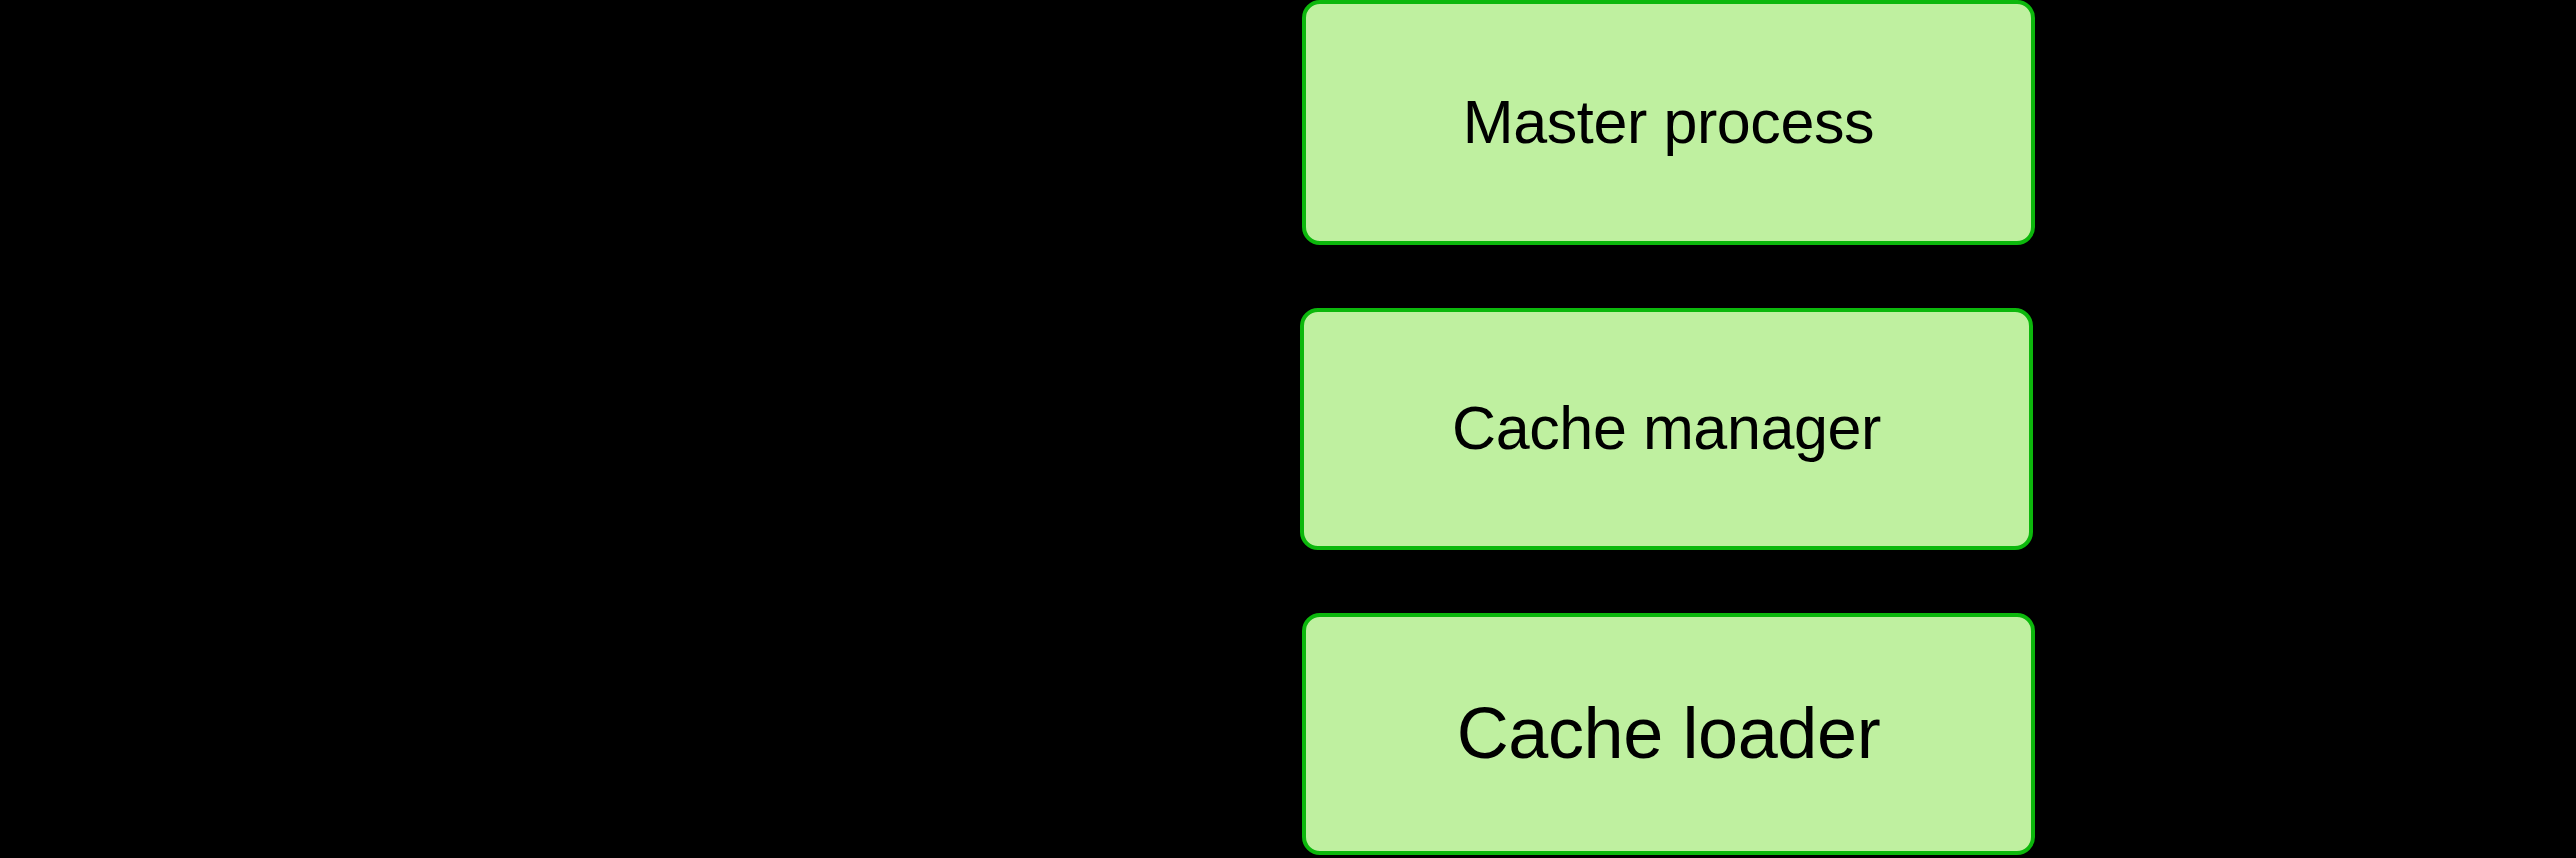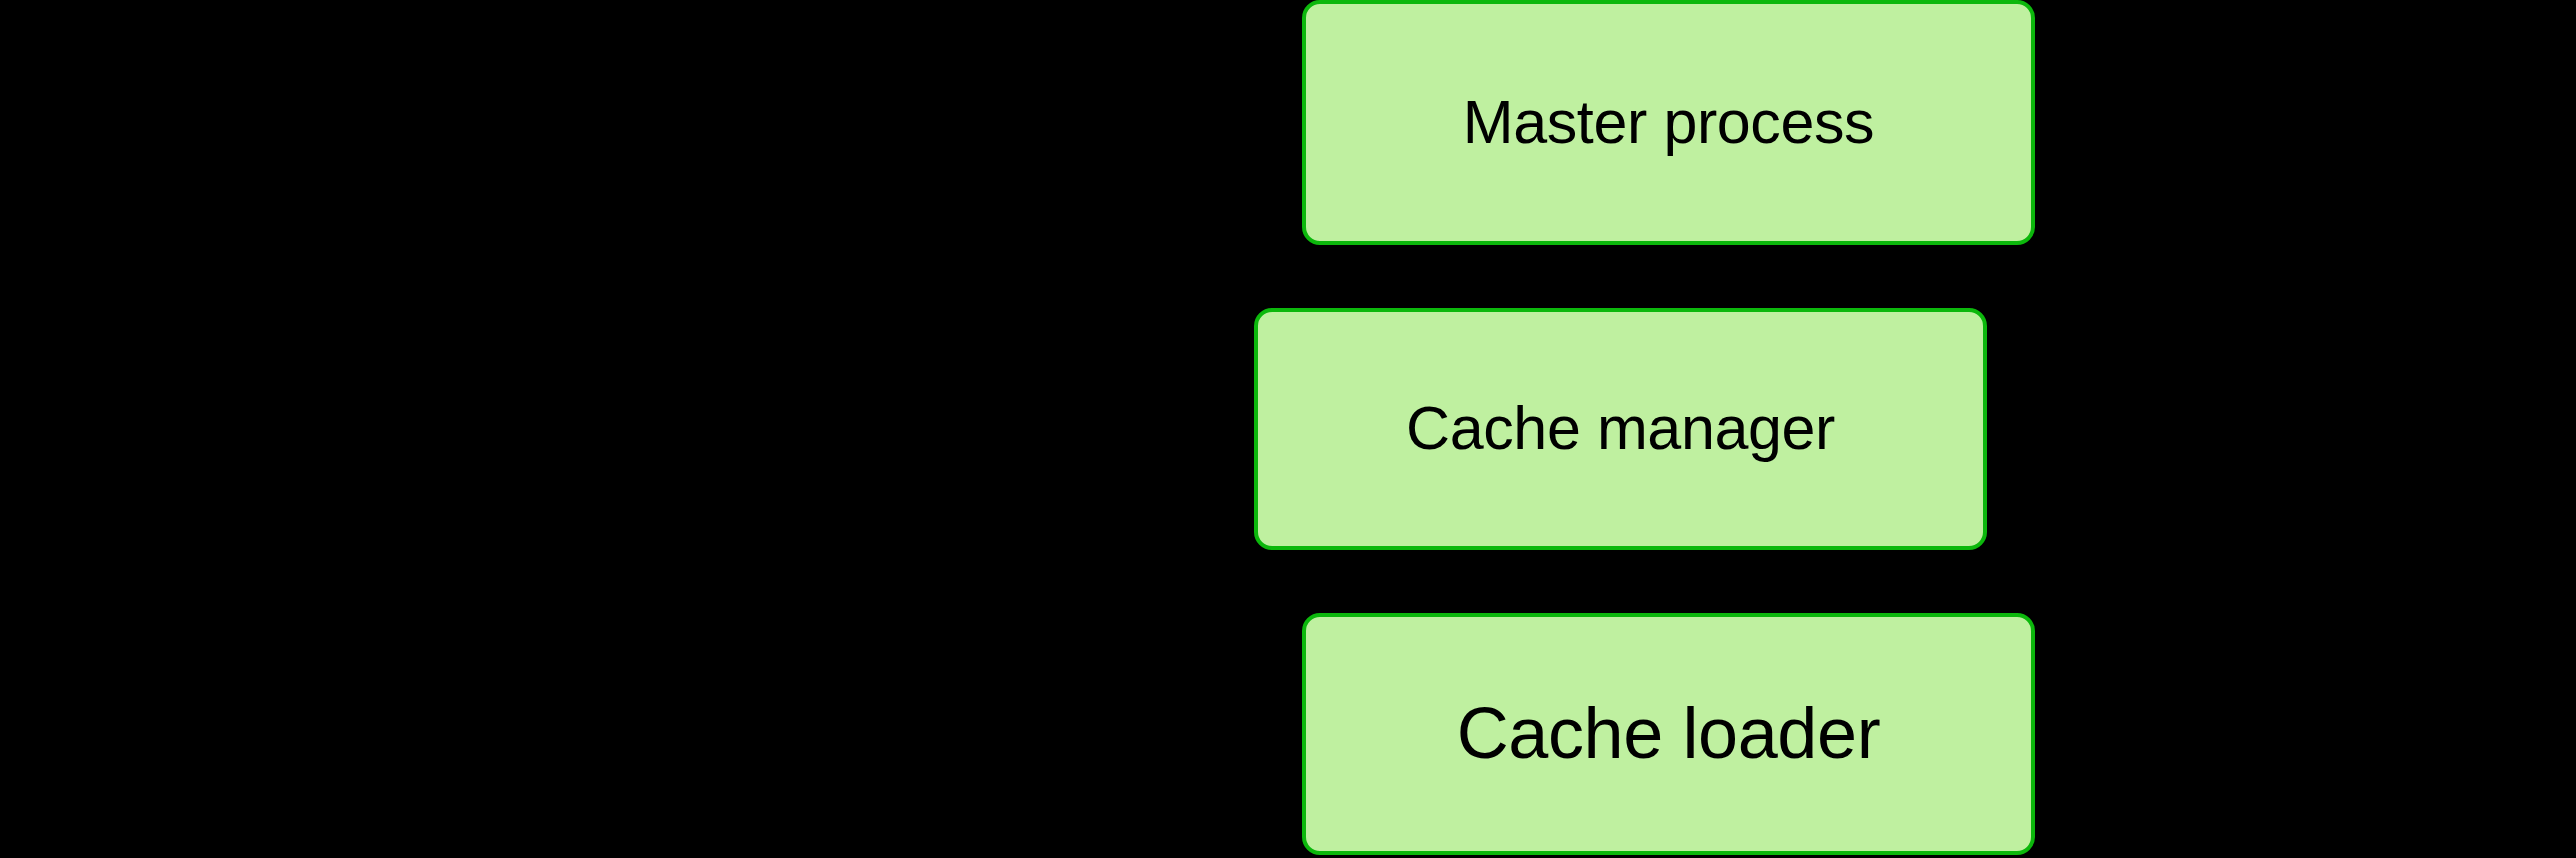--- a/index.html
+++ b/index.html
@@ -51,21 +51,21 @@
   #node-worker {
     left: 1302px;
     top: 0px;
     width: 733px;
     height: 245px;
     border-top-left-radius: 18px;
     border-top-right-radius: 18px;
     font-size: 61px;
   }
   #node-cache-manager {
-    left: 1254px;
+    left: 1300px;
     top: 308px;
     width: 733px;
     height: 242px;
     font-size: 61px;
   }
   #node-cache-loader {
     left: 1302px;
     top: 613px;
     width: 733px;
     height: 242px;

